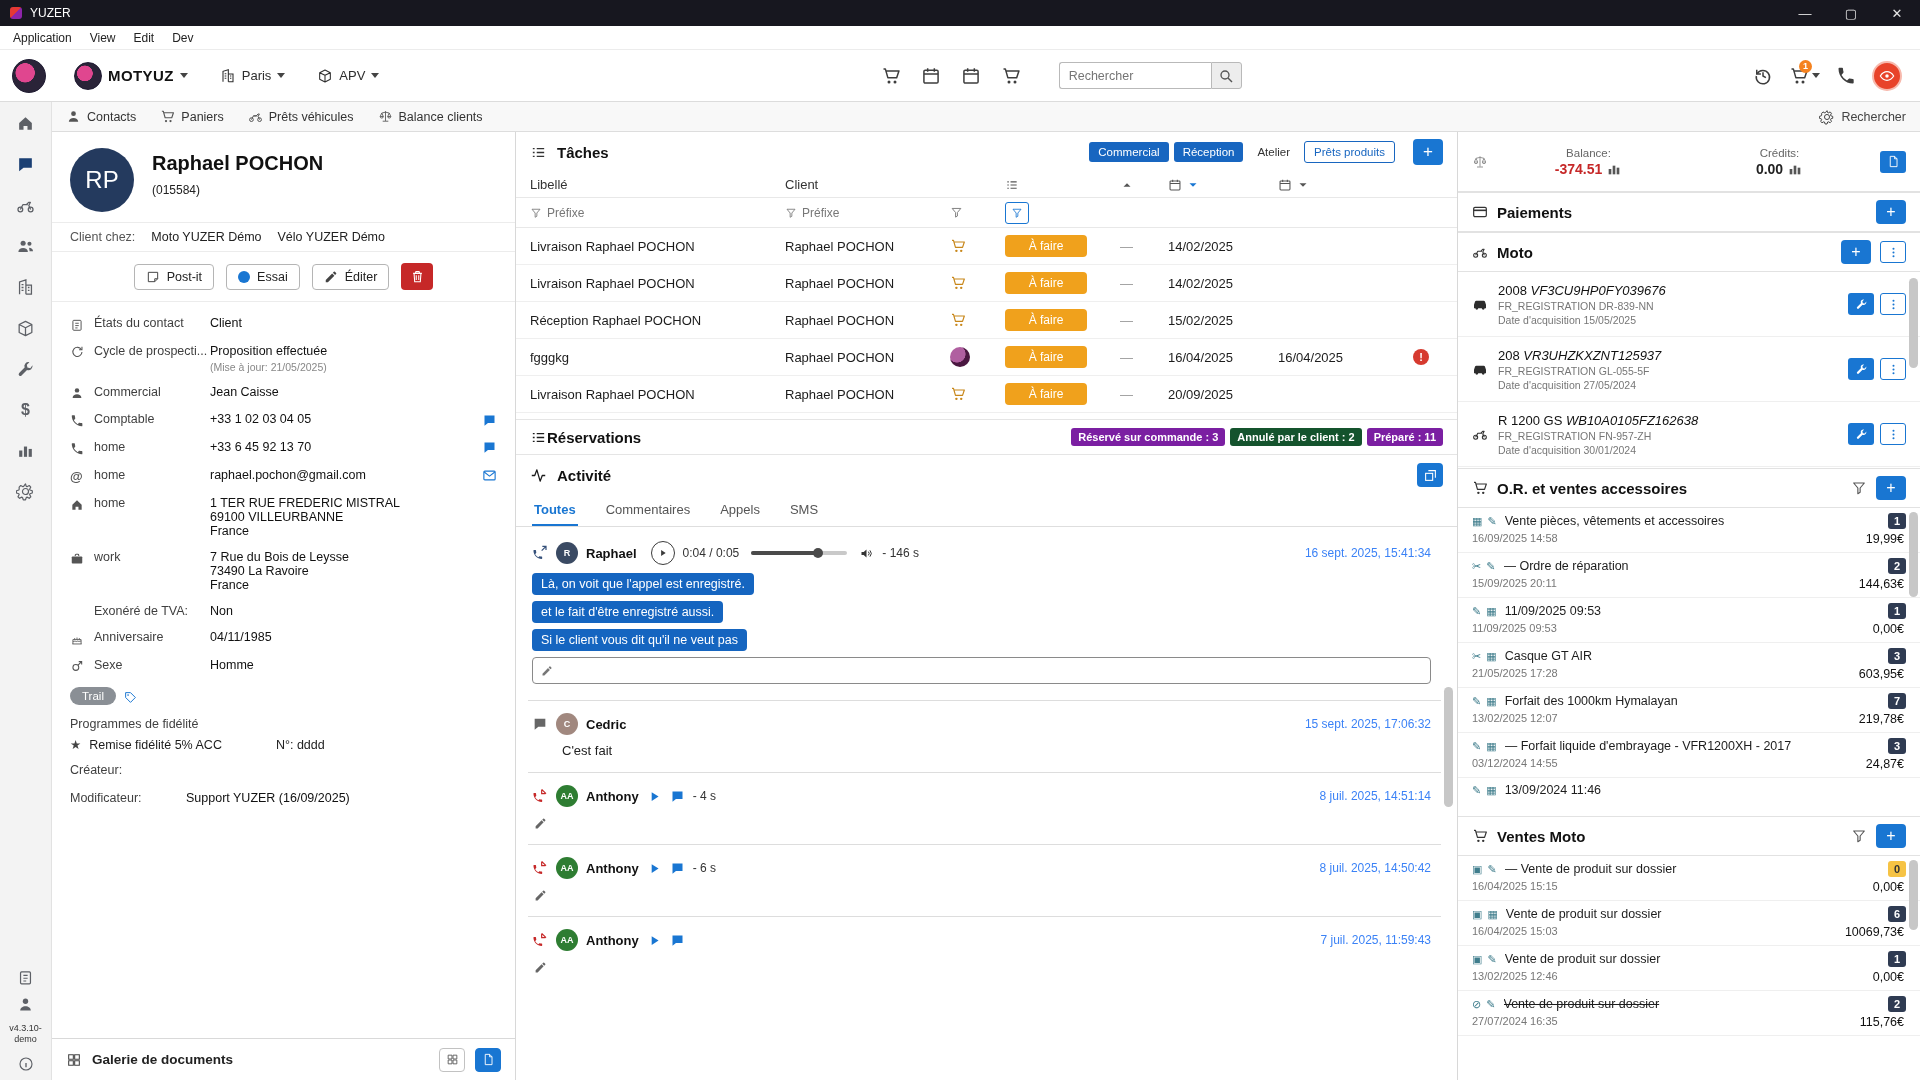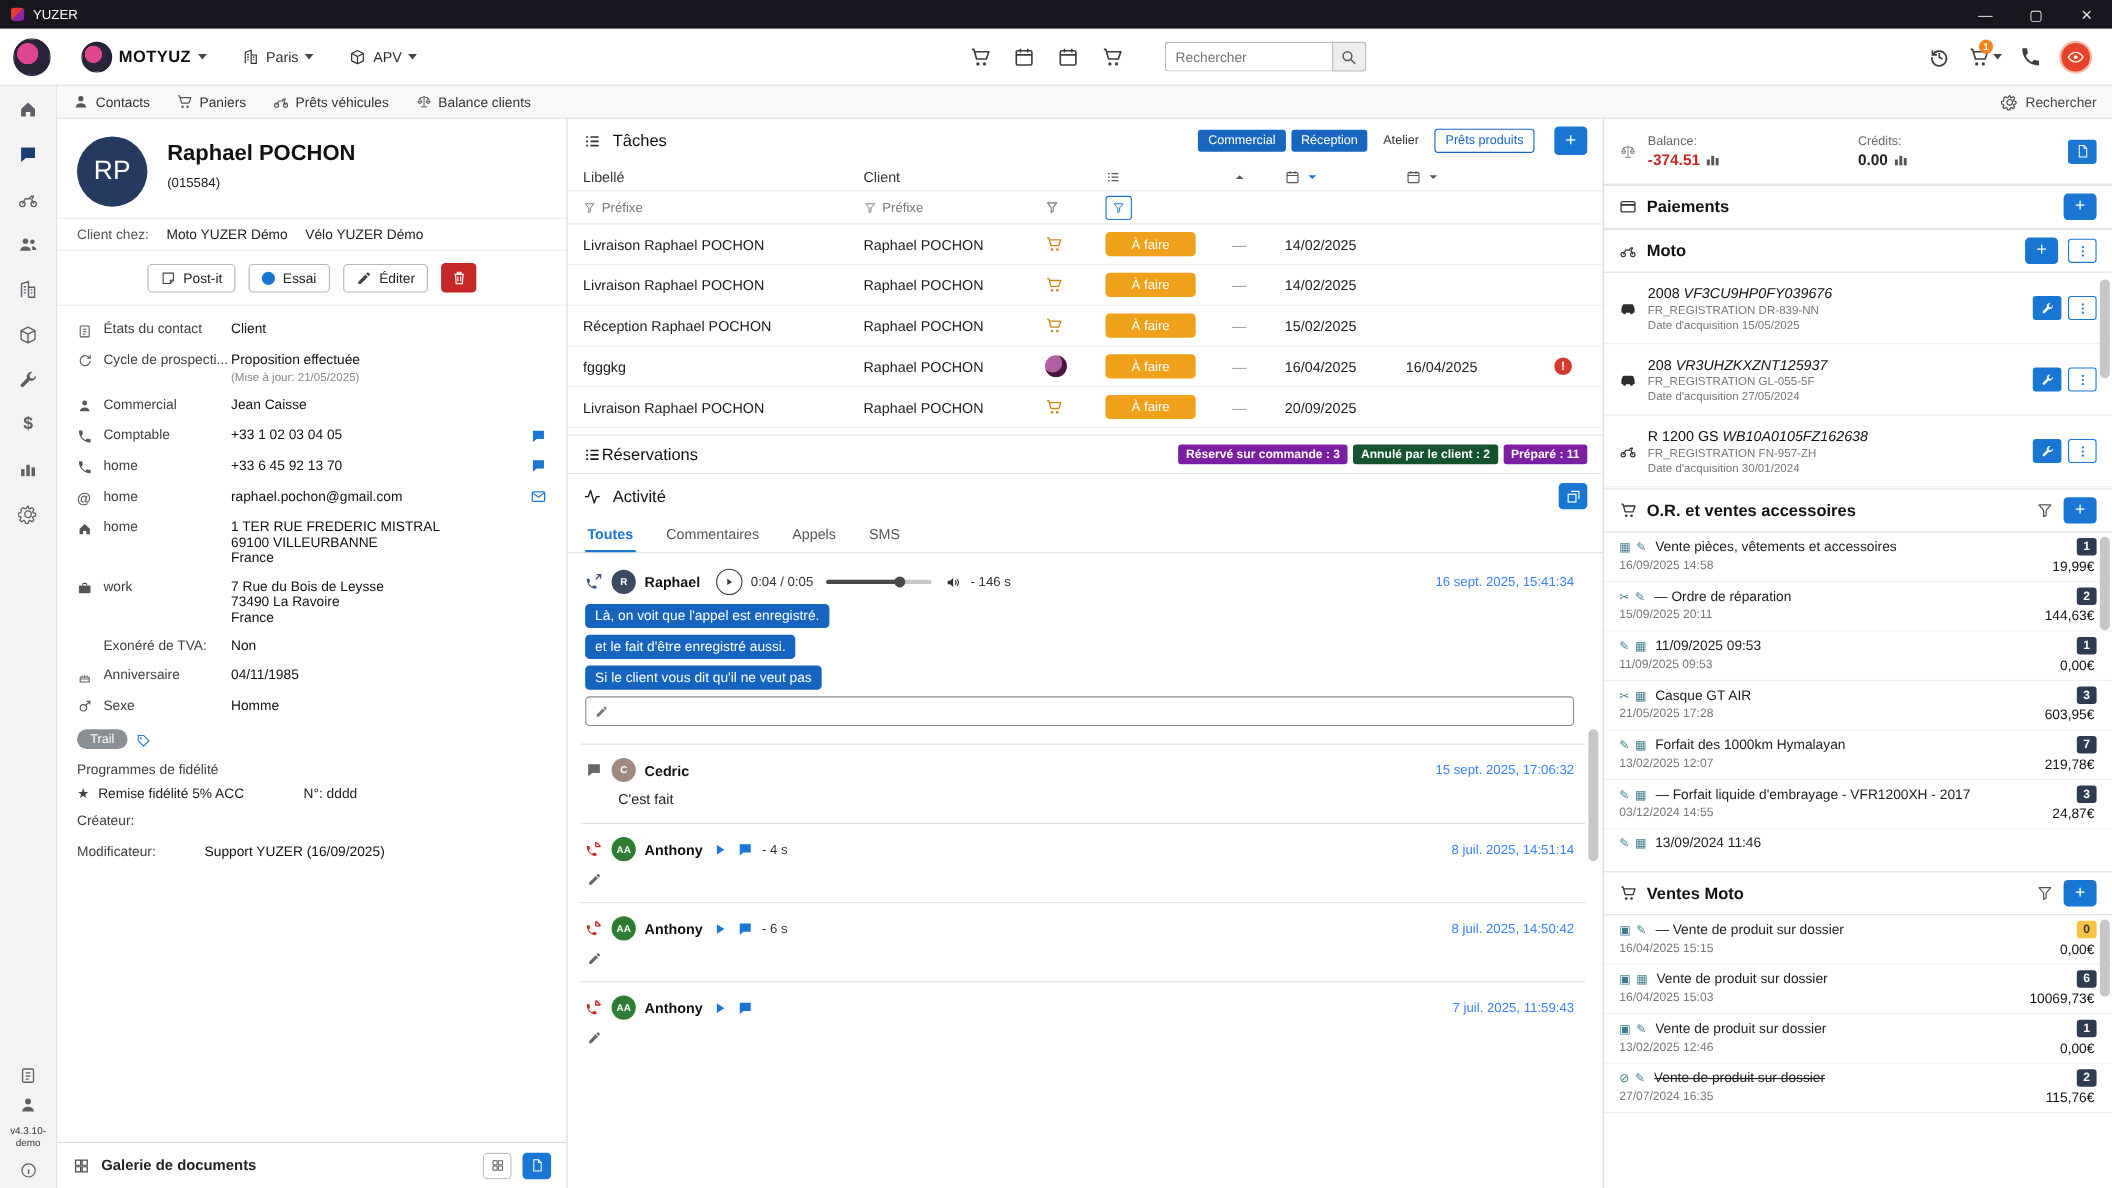--- a/index.html
+++ b/index.html
@@ -80,21 +80,21 @@
 .fid-row{display:flex;align-items:center;gap:8px;padding:4px 0;font-size:12.5px}
 .fid-num{margin-left:46px;color:#222}
 .plain-row{padding:7px 0;font-size:12.5px;color:#3f3f3f;display:flex}
 .c-footer{border-top:1px solid #d9d9d9;height:42px;display:flex;align-items:center;padding:0 14px;gap:10px;flex:none}
 .cf-title{font-size:13.5px;font-weight:bold;color:#222;flex:1}
 .cf-btn{width:26px;height:24px;border:1px solid #c2c2c2;border-radius:4px;display:flex;align-items:center;justify-content:center;color:#555;background:#fff}
 .cf-btn.blue{background:#1976d2;border-color:#1976d2;color:#fff}
 
 .middle{flex:1;display:flex;flex-direction:column;min-width:0;border-right:1px solid #d8d8d8}
 .m-head{display:flex;align-items:center;padding:7px 14px;gap:10px;flex:none}
-.m-title{font-size:15px;font-weight:normal;color:#111}
+.m-title{font-size:15px;font-weight:bold;color:#111}
 .m-head svg.sec{width:17px;height:17px;color:#333}
 .pills{margin-left:auto;display:flex;gap:5px;align-items:center}
 .pill{font-size:11.5px;padding:4px 9px;border-radius:3px;color:#333}
 .pill.on{background:#1866c0;color:#fff}
 .pill.outline{border:1px solid #1866c0;color:#1866c0}
 .addbtn{background:#1976d2;color:#fff;border-radius:4px;width:30px;height:26px;display:flex;align-items:center;justify-content:center;font-size:17px;margin-left:8px}
 .t-hdr,.t-flt,.t-row{display:flex;align-items:center;padding:0 14px;flex:none}
 .t-hdr{height:26px;font-size:13px;color:#333;border-bottom:1px solid #e8e8e8}
 .t-flt{height:30px;border-bottom:1px solid #e8e8e8;color:#777;font-size:12px}
 .t-row{height:37px;border-bottom:1px solid #efefef;font-size:13px;color:#1c1c1c}
@@ -145,21 +145,21 @@
 .a-sep{border-top:1px solid #ddd;margin:10px -10px 10px -4px}
 .a-text{margin:8px 0 2px 30px;font-size:13px;color:#222}
 .mini-ic{color:#1976d2}
 .mini-ic svg.ic{width:15px;height:15px}
 .pencil-ghost{color:#666;margin:8px 0 2px 2px}
 .pencil-ghost svg.ic{width:13px;height:13px}
 
 .rightp{width:462px;display:flex;flex-direction:column;min-height:0;flex:none}
 .bal-card{height:60px;display:flex;align-items:center;gap:10px;padding:0 14px;border-bottom:1px solid #e2e2e2;flex:none}
 .bal-ic{width:22px;height:22px;color:#8d8d8d}
-.bal-block{flex:1;text-align:left}
+.bal-block{flex:1;text-align:center}
 .bal-label{font-size:11.5px;color:#666}
 .bal-val{font-size:14px;font-weight:bold;color:#222;display:inline-flex;align-items:center;gap:4px;margin-top:2px}
 .bal-val.red span{color:#c62828}
 .tinyic{width:12px;height:12px;color:#555}
 .sec-head{height:40px;display:flex;align-items:center;gap:9px;padding:0 14px;border-bottom:1px solid #e2e2e2;border-top:1px solid #e2e2e2;flex:none}
 .sec-head:first-child{border-top:none}
 .sec-title{font-size:15px;font-weight:bold;color:#111;flex:1}
 .sec-ic{width:17px;height:17px;color:#333}
 .funnel-gr{color:#555}
 .plus-btn{background:#1976d2;color:#fff;border-radius:4px;width:30px;height:24px;display:flex;align-items:center;justify-content:center;font-size:16px}
@@ -368,20 +368,26 @@
   <div class="titlebar">
     <span class="tb-logo"></span>
     <span>YUZER</span>
     <div class="wc-group">
       <span class="wc">—</span>
       <span class="wc">▢</span>
       <span class="wc">✕</span>
     </div>
   </div>
 
+  <div class="menubar">
+    <span class="mi">Application</span>
+    <span class="mi">View</span>
+    <span class="mi">Edit</span>
+    <span class="mi">Dev</span>
+  </div>
 
   <div class="toolbar">
     <div class="logo"></div>
     <div class="tb-group">
       <div class="logo sm"></div>
       <span class="brand">MOTYUZ</span>
       <span class="caret"></span>
     </div>
     <div class="tb-group">
       <svg class="ic">

